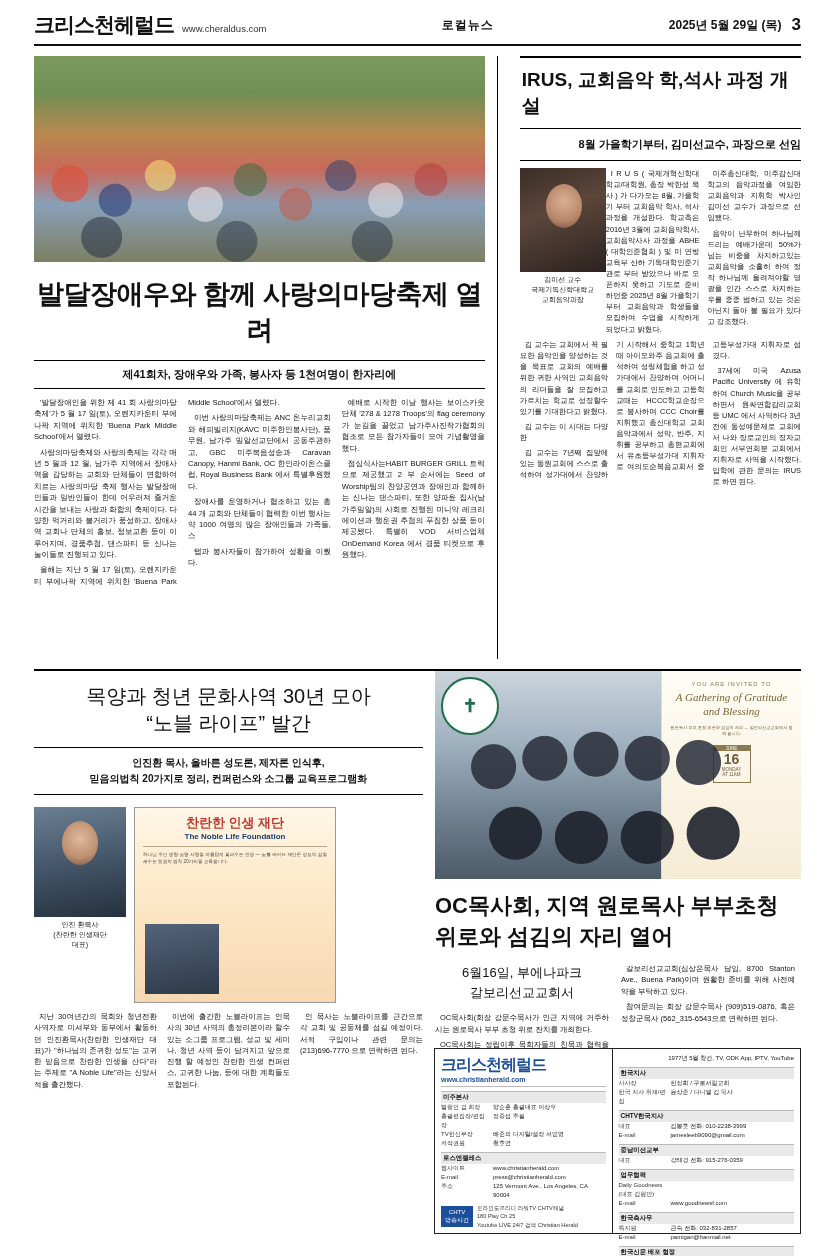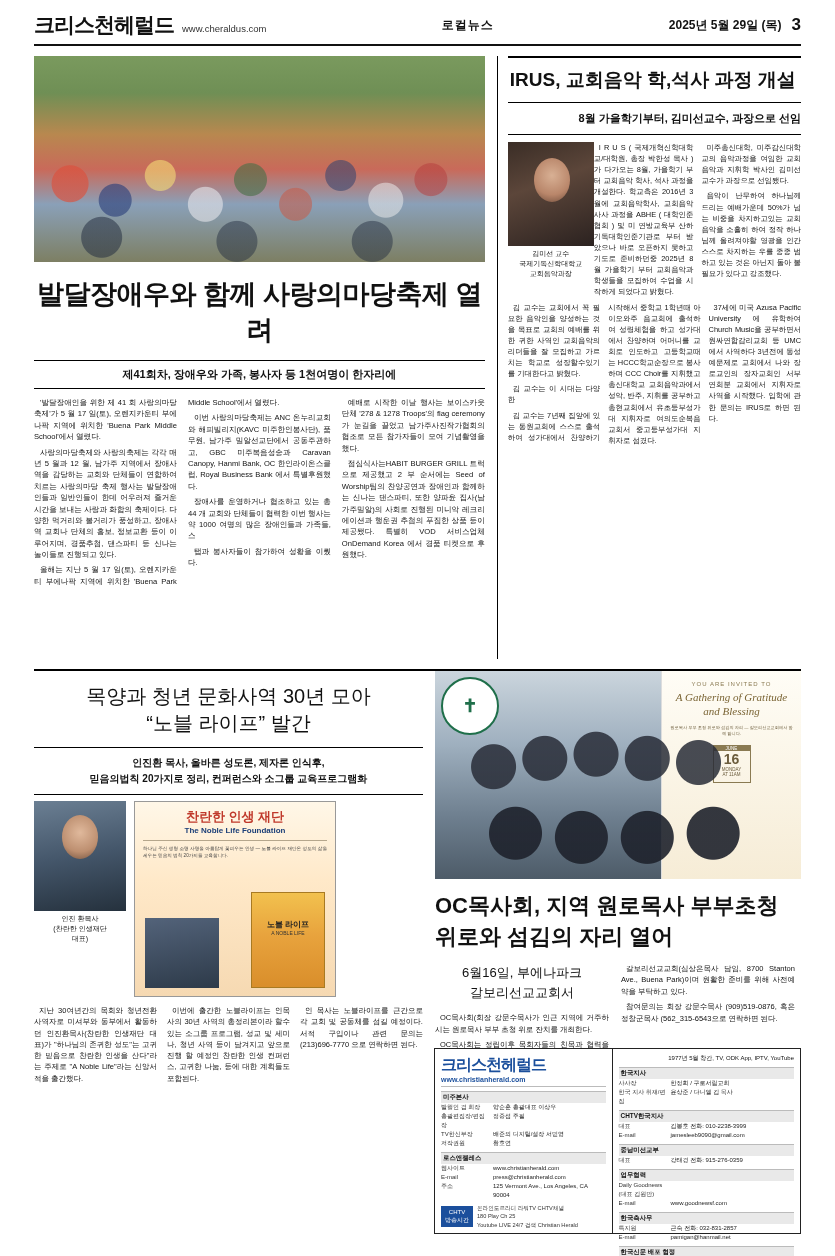--- a/index.html
+++ b/index.html
@@ -37,21 +37,21 @@
   }
   .mast-url { font-size: 9.5px; color:#333; }
   .mast-center { font-size: 12px; font-weight: bold; letter-spacing: 1px; }
   .mast-right { display:flex; align-items:center; gap:10px; }
   .mast-date { font-size: 12px; font-weight: bold; }
   .mast-page { font-size: 17px; font-weight: bold; }
 
   
   .top-wrap { display:flex; gap: 12px; margin-top: 10px; }
   .top-left { width: 452px; }
-  .top-right { width: 305px; border-left: 1px solid #000; padding-left: 10px;}
+  .top-right { width: 305px; border-left: 1px solid #000; padding-left: 22px;}
 
   .photo {
     width: 100%;
     height: 206px;
     background: linear-gradient(180deg,#7a9a5e 0%, #6f8f55 18%, #b8884f 38%, #c96a5a 55%, #8aa0b8 72%, #7d7f63 100%);
     position: relative;
     overflow: hidden;
   }
   .photo.people::after {
     content:"";
@@ -142,21 +142,21 @@
   .mid-right { width: 367px; }
   .mid-headline {
     font-size: 20px; font-weight: normal; text-align:center;
     line-height: 1.35; padding: 12px 0 10px 0;
   }
   .mid-sub {
     font-size: 10px; font-weight: bold; text-align:center;
     border-top:1px solid #000; border-bottom:1px solid #000;
     padding: 7px 4px; line-height:1.6;
   }
-  .mid-media { display:flex; gap: 8px; margin-top: 6px; }
+  .mid-media { display:flex; gap: 8px; margin-top: 12px; }
   .mid-portrait { width: 92px; flex:0 0 92px; }
   .mp-img {
     width:92px; height:110px;
     background: linear-gradient(170deg,#6b7f93 0%, #44566a 50%, #25313d 100%);
     position:relative; overflow:hidden;
   }
   .mp-img::after{
     content:""; position:absolute; left:28px; top:14px; width:36px; height:44px;
     border-radius:50%;
     background: radial-gradient(circle at 50% 40%, #e0b99c 0%, #bd8f70 60%, #70503d 100%);
@@ -335,24 +335,20 @@
           <div class="mp-cap" style="white-space:pre-line;">인진 환목사
 (찬란한 인생재단
 대표)</div>
         </div>
         <div class="book-ad">
           <div class="ad-t1">찬란한 인생 재단</div>
           <div class="ad-t2">The Noble Life Foundation</div>
           <div class="ad-line"></div>
           <div class="ad-txt">하나님 주신 생명 소명 사명을 아름답게 꽃피우는 인생 — 노블 라이프 재단은 성도의 삶을 세우는 믿음의 법칙 20가지를 교육합니다.</div>
           <div class="inner-photo"></div>
-          <div class="book-cover">
-            <div class="bc-t">노블 라이프</div>
-            <div class="bc-s">A NOBLE LIFE</div>
-          </div>
         </div>
       </div>
       <div class="bl-cols">
         <p>지난 30여년간의 목회와 청년전환사역자로 미셔부와 동부에서 활동하던 인진환목사(찬란한 인생재단 대표)가 "하나님의 존귀한 성도"는 고귀한 믿음으로 찬란한 인생을 산다"라는 주제로 "A Noble Life"라는 신앙서적을 출간했다.</p>
         <p>이번에 출간한 노블라이프는 인목사의 30년 사역의 총정리본이라 할수 있는 소그룹 프로그램, 성교 및 세미나, 청년 사역 등이 담겨지고 앞으로 진행 할 예정인 찬란한 인생 컨퍼런스, 고귀한 나눔, 등에 대한 계획들도포함된다.</p>
         <p>인 목사는 노블라이프를 근간으로 각 교회 및 공동체를 섬길 예정이다. 서적 구입이나 관련 문의는 (213)696-7770 으로 연락하면 된다.</p>
       </div>
     </div>
 
     <div class="mid-right">

